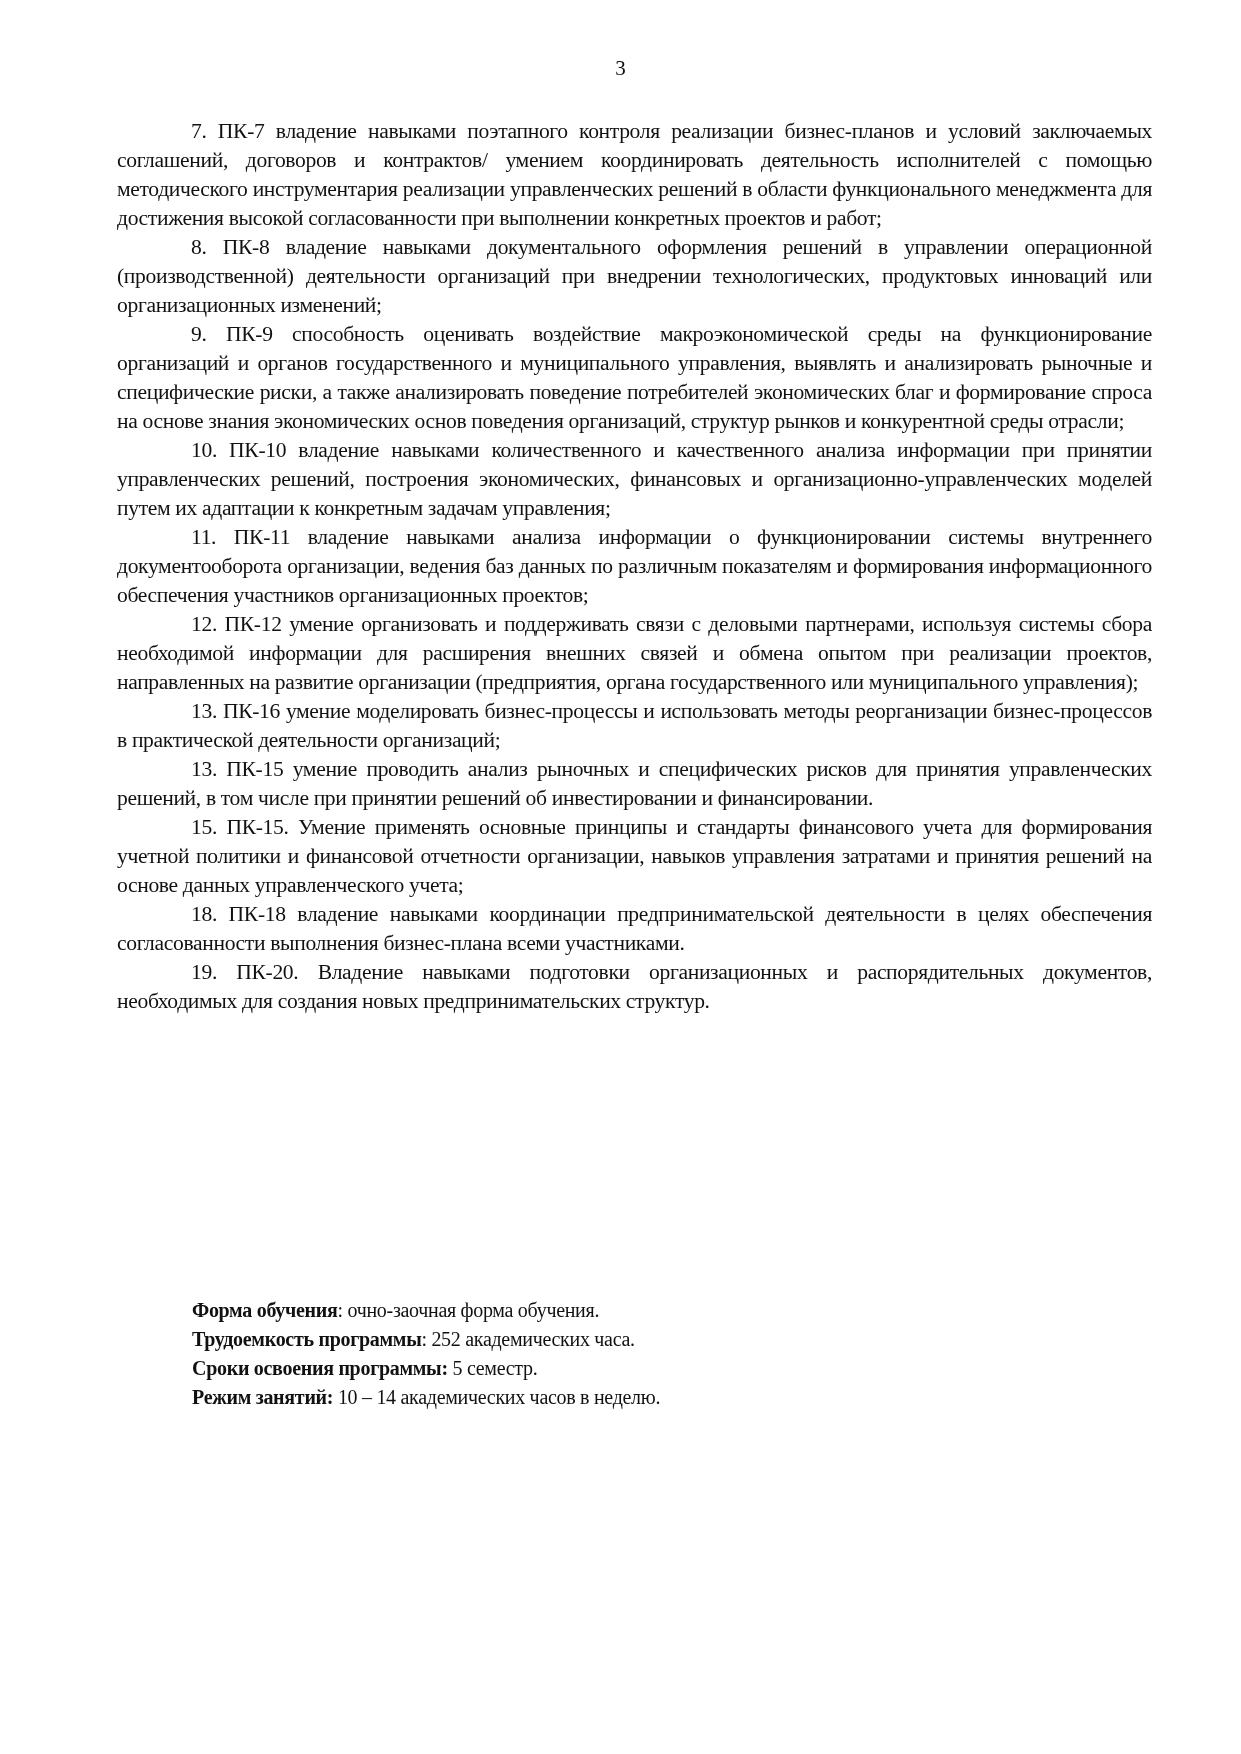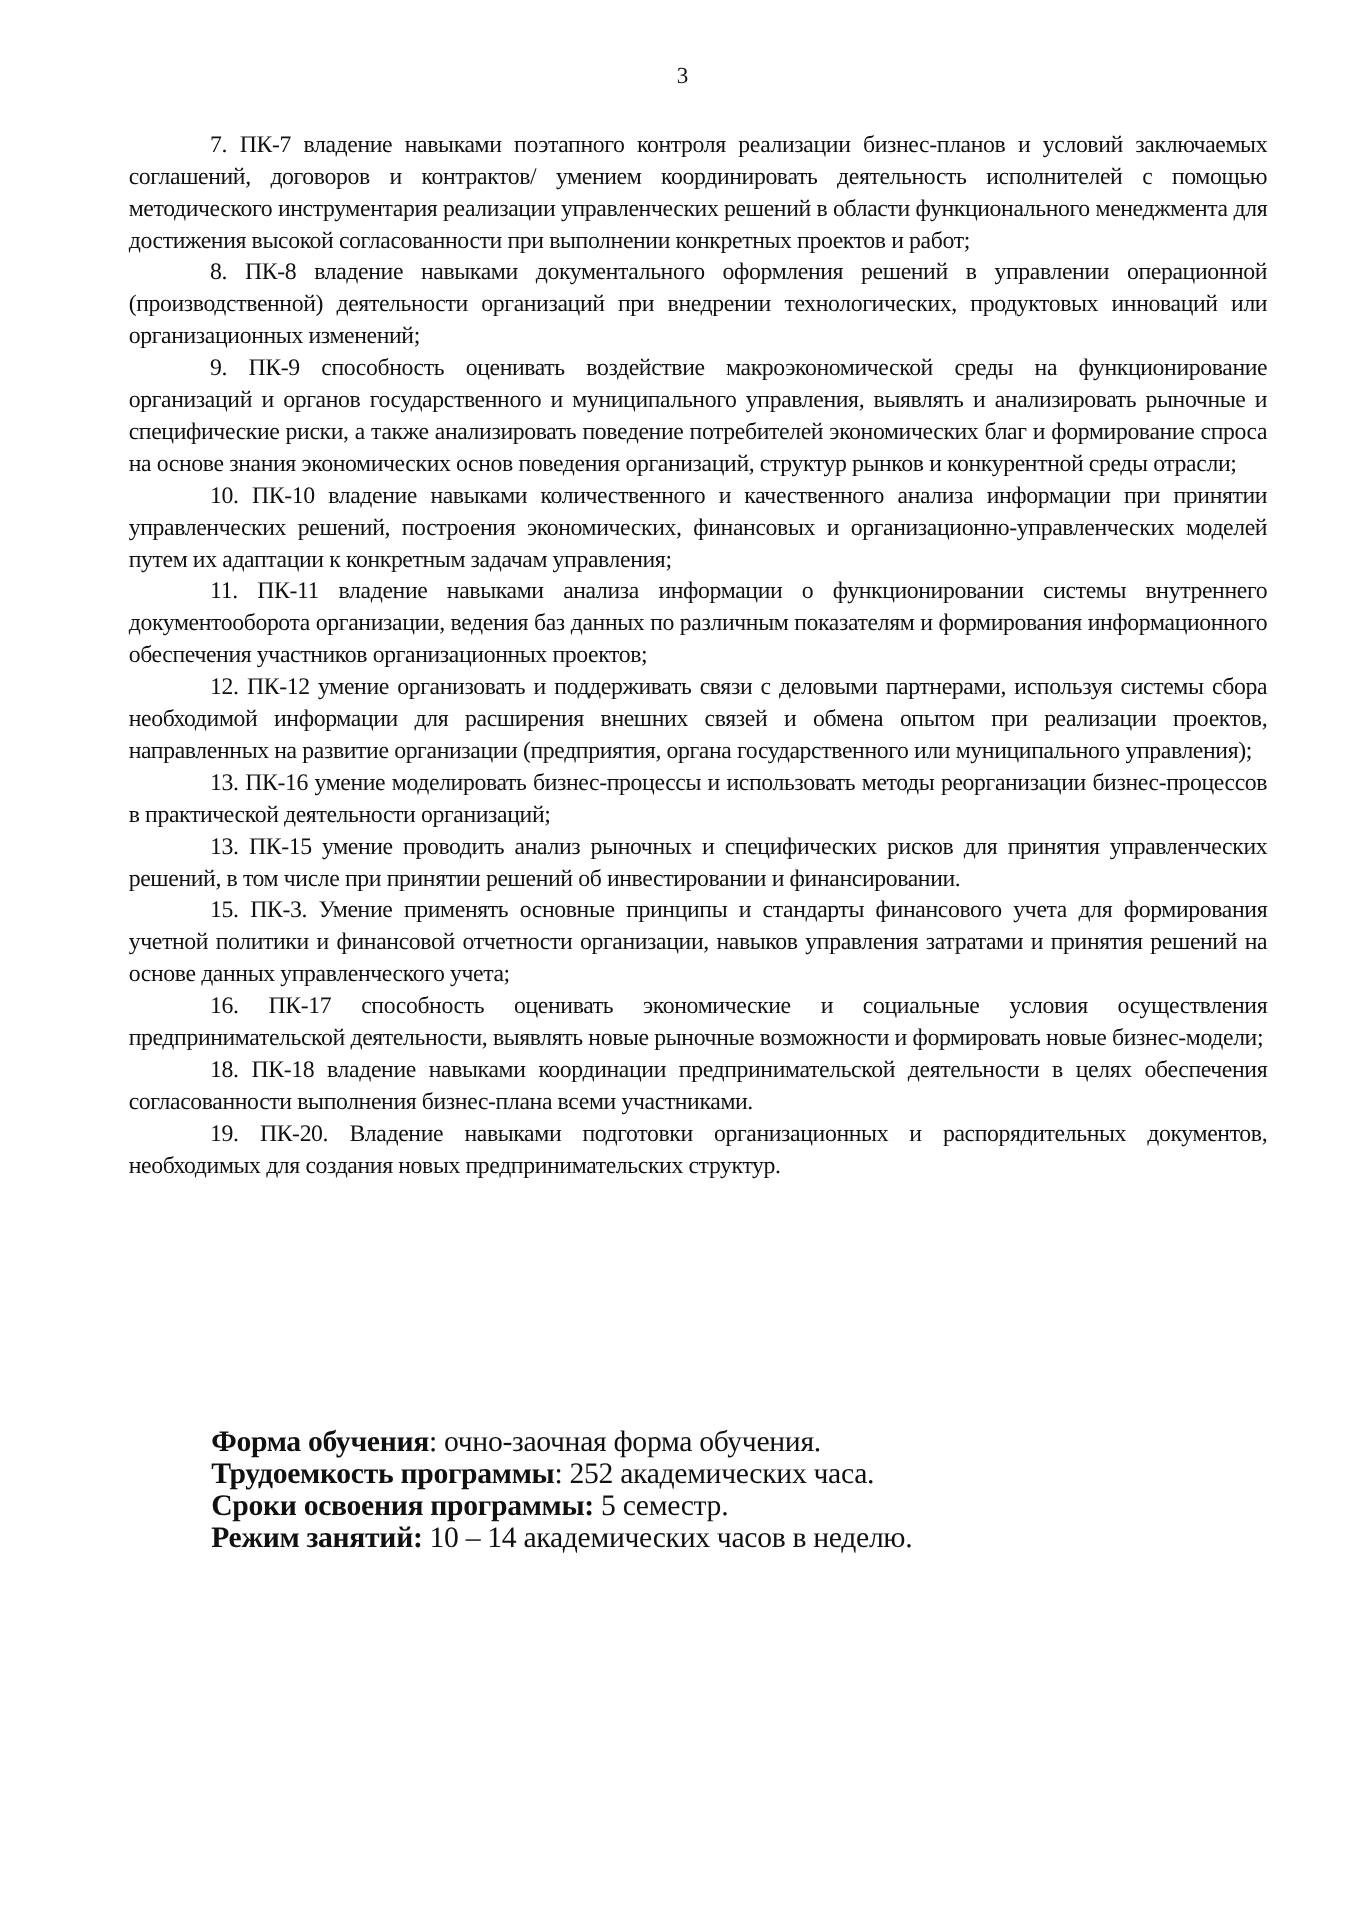--- a/index.html
+++ b/index.html
@@ -40,21 +40,21 @@
       word-spacing: 0px;
       hyphens: manual;
     }
     .info {
       position: absolute;
       top: 1296px;
       left: 192px;
       width: 900px;
     }
     .info-line {
-      font-size: 27px;
+      font-size: 20px;
       line-height: 29px;
       margin: 0;
       letter-spacing: -0.3px;
     }
     .info-label {
       font-weight: bold;
     }
   </style>
 </head>
 <body>
@@ -63,22 +63,21 @@
 
 <div class="content">
   <p class="item">7. ПК-7 владение навыками поэтапного контроля реализации бизнес-планов и условий заключаемых соглашений, договоров и контрактов/ умением координировать деятельность ис­полнителей с помощью методического инструментария реализации управленческих решений в области функционального менеджмента для достижения высокой согласованности при выпол­нении конкретных проектов и работ;</p>
   <p class="item">8. ПК-8 владение навыками документального оформления решений в управлении опера­ционной (производственной) деятельности организаций при внедрении технологических, про­дуктовых инноваций или организационных изменений;</p>
   <p class="item">9. ПК-9 способность оценивать воздействие макроэкономической среды на функциони­рование организаций и органов государственного и муниципального управления, выявлять и анализировать рыночные и специфические риски, а также анализировать поведение потребите­лей экономических благ и формирование спроса на основе знания экономических основ пове­дения организаций, структур рынков и конкурентной среды отрасли;</p>
   <p class="item">10. ПК-10 владение навыками количественного и качественного анализа информации при принятии управленческих решений, построения экономических, финансовых и организаци­онно-управленческих моделей путем их адаптации к конкретным задачам управления;</p>
   <p class="item">11. ПК-11 владение навыками анализа информации о функционировании системы внут­реннего документооборота организации, ведения баз данных по различным показателям и фор­мирования информационного обеспечения участников организационных проектов;</p>
   <p class="item">12. ПК-12 умение организовать и поддерживать связи с деловыми партнерами, используя системы сбора необходимой информации для расширения внешних связей и обмена опытом при реализации проектов, направленных на развитие организации (предприятия, органа госу­дарственного или муниципального управления);</p>
   <p class="item">13. ПК-16 умение моделировать бизнес-процессы и использовать методы реорганизации бизнес-процессов в практической деятельности организаций;</p>
   <p class="item">13. ПК-15 умение проводить анализ рыночных и специфических рисков для принятия управленческих решений, в том числе при принятии решений об инвестировании и финансиро­вании.</p>
-  <p class="item">15. ПК-3. Умение применять основные принципы и стандарты финансового учета для формирования учетной политики и финансовой отчетности организации, навыков управления затратами и принятия решений на основе данных управленческого учета;</p>
-  <p class="item">16. ПК-17 способность оценивать экономические и социальные условия осуществления предпринимательской деятельности, выявлять новые рыночные возможности и формировать новые бизнес-модели;</p>
+  <p class="item">15. ПК-15. Умение применять основные принципы и стандарты финансового учета для формирования учетной политики и финансовой отчетности организации, навыков управления затратами и принятия решений на основе данных управленческого учета;</p>
   <p class="item">18. ПК-18 владение навыками координации предпринимательской деятельности в целях обеспечения согласованности выполнения бизнес-плана всеми участниками.</p>
   <p class="item">19. ПК-20. Владение навыками подготовки организационных и распорядительных доку­ментов, необходимых для создания новых предпринимательских структур.</p>
 </div>
 
 <div class="info">
   <p class="info-line"><span class="info-label">Форма обучения</span><span>: </span><span>очно-заочная форма обучения.</span></p>
   <p class="info-line"><span class="info-label">Трудоемкость программы</span><span>: </span><span>252 академических часа.</span></p>
   <p class="info-line"><span class="info-label">Сроки освоения программы:</span><span> </span><span>5 семестр.</span></p>
   <p class="info-line"><span class="info-label">Режим занятий:</span><span> </span><span>10 – 14 академических часов в неделю.</span></p>
 </div>

